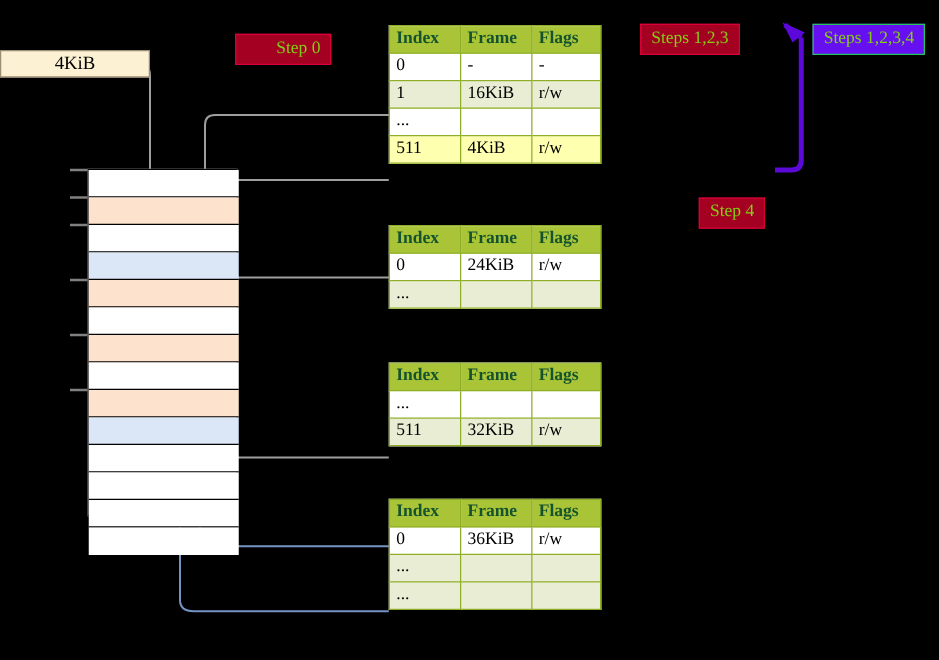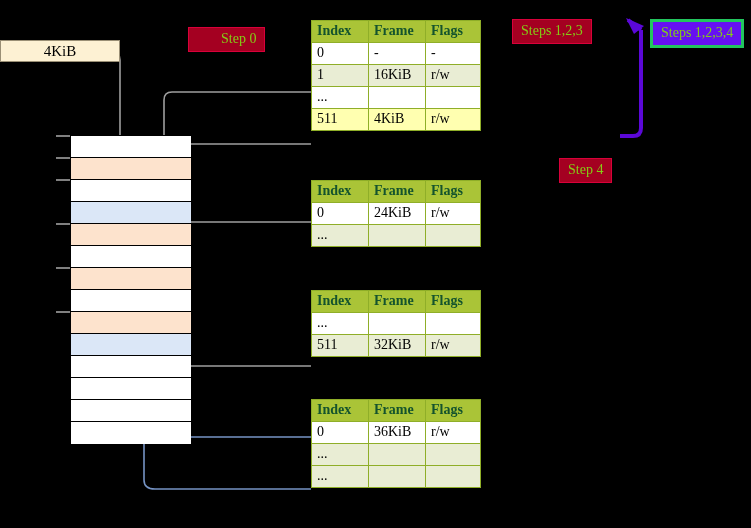--- a/index.html
+++ b/index.html
@@ -20,21 +20,21 @@
   .badge {
     position: absolute;
     color: #84cc16;
     font-size: 14px;
     line-height: 18px;
     padding: 2px 8px 3px 8px;
     white-space: nowrap;
     box-sizing: border-box;
   }
   .badge-red { background: #a40021; border: 1px solid #d9003a; }
-  .badge-purple { background: #6610f2; border: 3px solid #22c55e; }
+  .badge-purple { background: #6610f2; border: 1px solid #22c55e; }
 
   #badge-steps123 { left: 512px; top: 19px; }
   #badge-steps1234 { left: 650px; top: 19px; }
   #badge-step0 { left: 188px; top: 27px; padding-left: 32px; }
   #badge-step4 { left: 519px; top: 158px; margin-left: 40px; }
 
   
   #kib-box {
     position: absolute;
     left: 0px;

